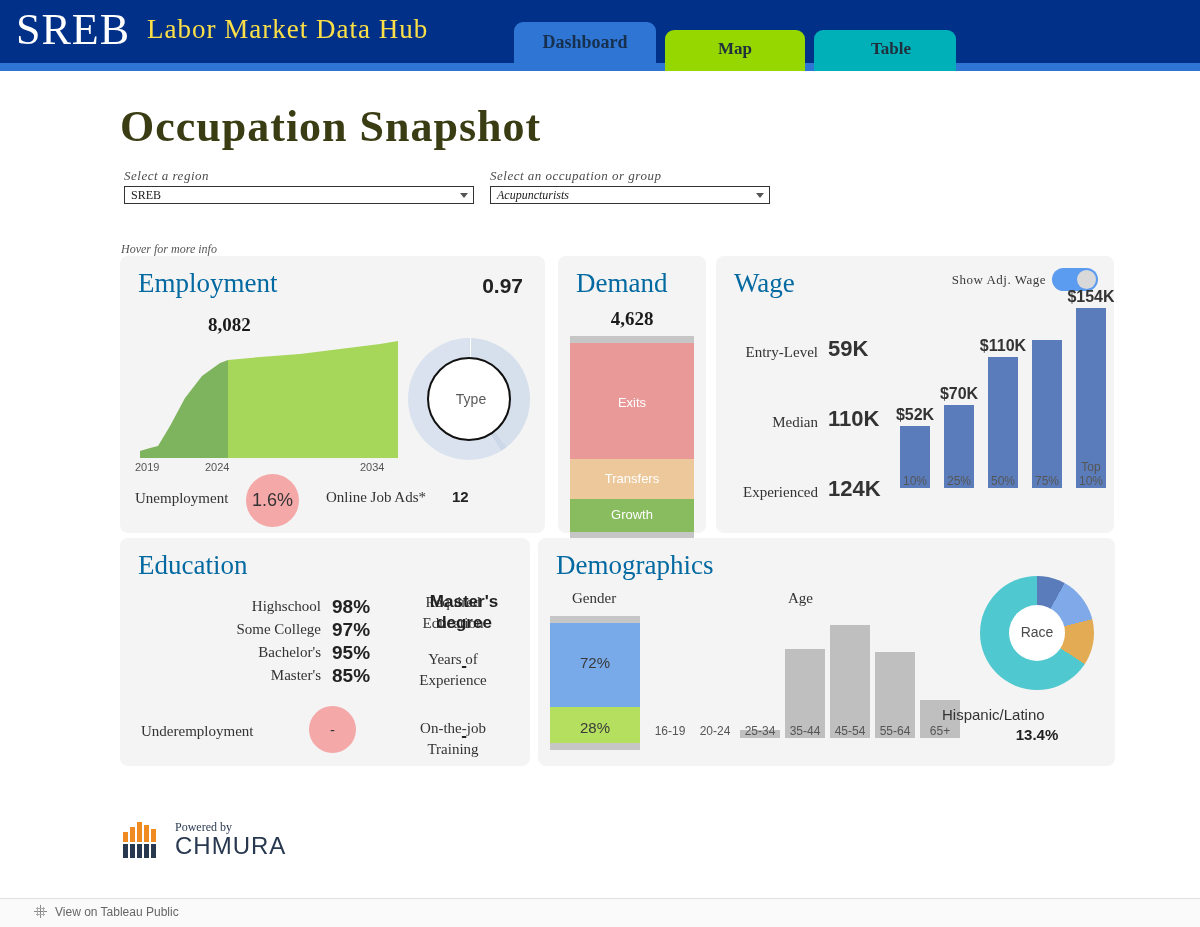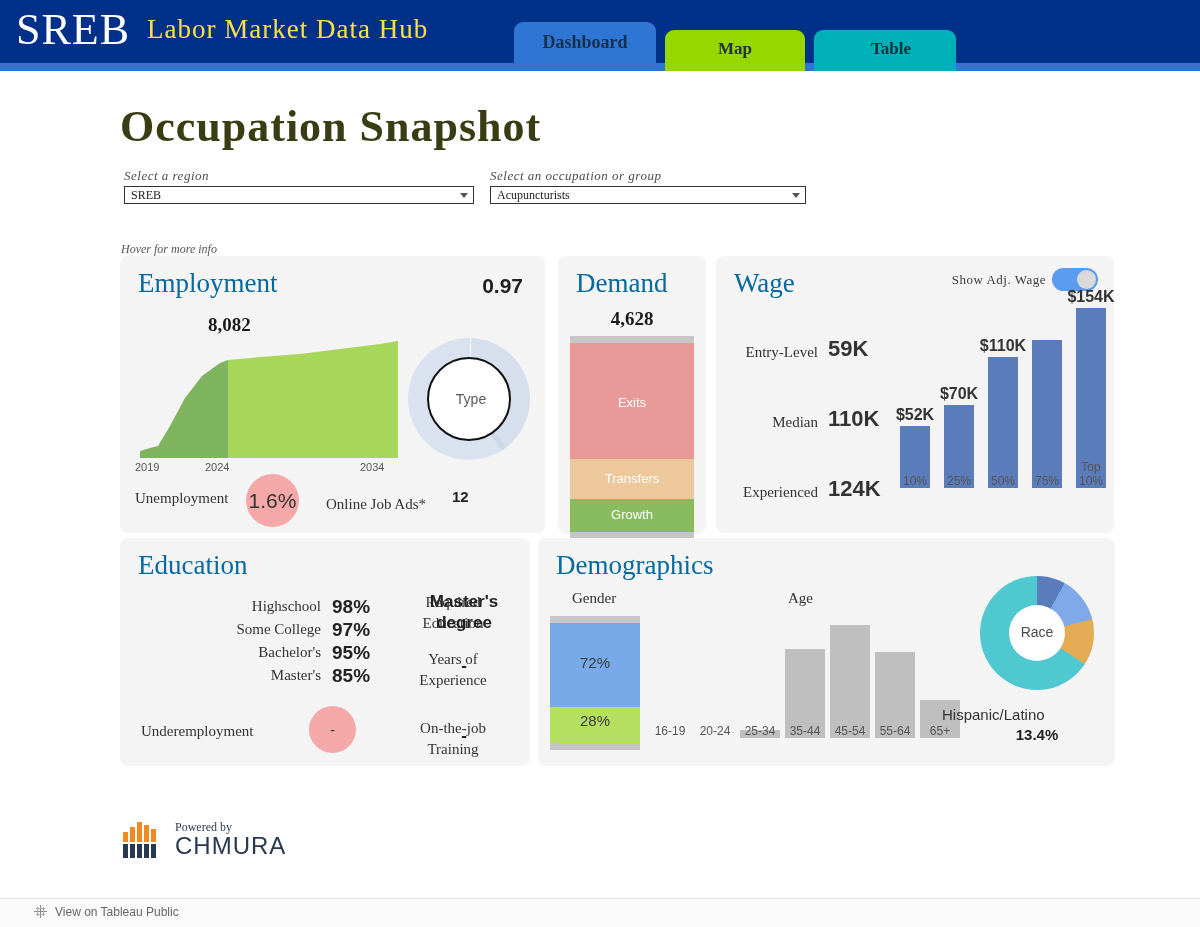--- a/index.html
+++ b/index.html
@@ -141,24 +141,24 @@
     font-family: "Liberation Sans", sans-serif; font-size: 14px; color: #5a5a5a;
   }
   .emp-unemp-label {
     position: absolute; left: 15px; top: 234px;
     font-family: "Liberation Serif", serif; font-size: 15px; color: #333333;
   }
   .pink-pill {
     position: absolute; border-radius: 50%; background: #f4a8a8;
     font-family: "Liberation Sans", sans-serif; text-align: center; color: #333333;
   }
-  .emp-unemp-val { left: 126px; top: 218px; width: 53px; height: 53px; line-height: 53px; font-size: 21px; }
+  .emp-unemp-val { left: 126px; top: 218px; width: 53px; height: 53px; line-height: 53px; font-size: 18px; }
   .emp-ads-label {
     position: absolute; left: 206px; top: 233px;
-    font-family: "Liberation Serif", serif; font-size: 15px; color: #333333; margin-top: 7px;
+    font-family: "Liberation Serif", serif; font-size: 15px; color: #333333;
   }
   .emp-ads-val {
     position: absolute; left: 332px; top: 232px;
     font-family: "Liberation Sans", sans-serif; font-weight: bold;
     font-size: 15px; color: #222222;
   }
 
   
   .dem-count {
     position: absolute; left: 0; top: 52px; width: 148px; text-align: center;
@@ -261,21 +261,21 @@
   .dg-gender-title { left: 34px; top: 52px; }
   .dg-age-title { left: 250px; top: 52px; }
 
   .gender-bar { position: absolute; left: 12px; top: 78px; width: 90px; }
   .gender-cap { width: 90px; height: 7px; background: #c6c6c6; }
   .gender-seg {
     width: 90px; text-align: center;
     font-family: "Liberation Sans", sans-serif; font-size: 15px; color: #3a3a3a;
   }
   .gender-blue { background: #78a9e8; height: 84px; padding-top: 31px; }
-  .gender-green { background: #b5e05f; height: 36px; padding-top: 5px; }
+  .gender-green { background: #b5e05f; height: 36px; padding-top: 12px; }
 
   .age-chart { position: absolute; left: 112px; top: 72px; width: 310px; height: 152px; }
   .age-col {
     position: absolute; bottom: 24px; width: 40px;
   }
   .age-bar { width: 40px; background: #bfbfbf; }
   .age-cat {
     position: absolute; bottom: 0; width: 50px; left: -5px; text-align: center;
     font-family: "Liberation Sans", sans-serif; font-size: 12px; color: #555555;
   }
@@ -341,21 +341,21 @@
 
 <div class="page-title">Occupation Snapshot</div>
 
 <div class="ctrl-label" style="left:124px; top:168px;">Select a region</div>
 <div class="dropdown" style="left:124px; top:186px; width:350px;">
   <span class="dd-val">SREB</span>
   <span class="dd-arrow"></span>
 </div>
 
 <div class="ctrl-label" style="left:490px; top:168px;">Select an occupation or group</div>
-<div class="dropdown" style="left:490px; top:186px; width:316px;">
+<div class="dropdown" style="left:490px; top:186px; width:280px;font-style:italic;">
   <span class="dd-val">Acupuncturists</span>
   <span class="dd-arrow"></span>
 </div>
 
 <div class="hover-hint">Hover for more info</div>
 
 <div class="card card-employment">
   <div class="card-title">Employment</div>
   <div class="emp-index">0.97</div>
   <div class="emp-count">8,082</div>

